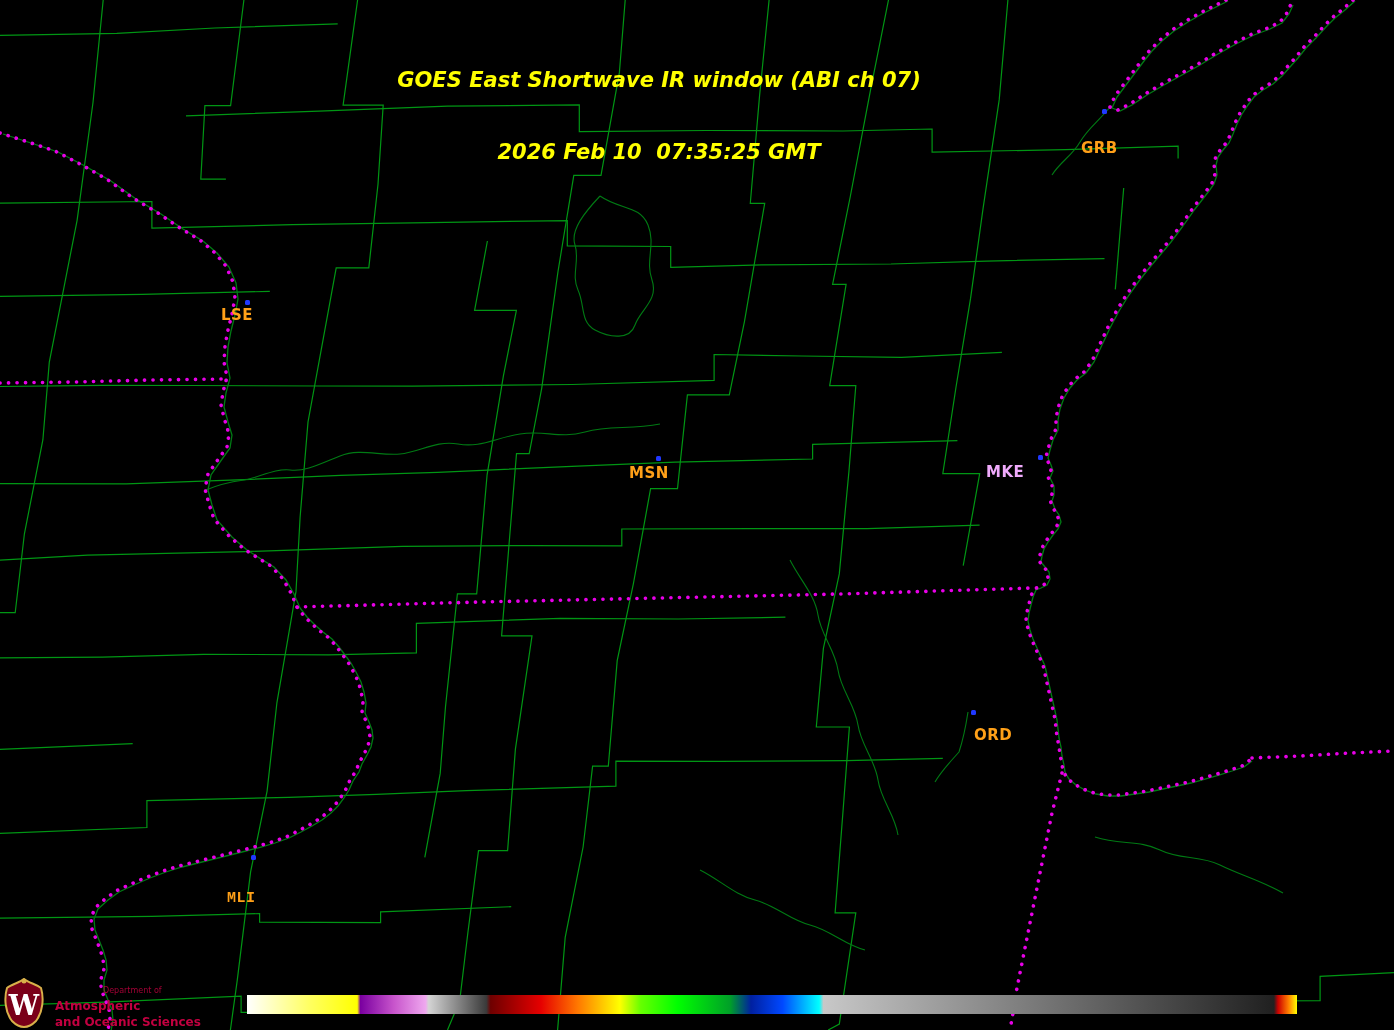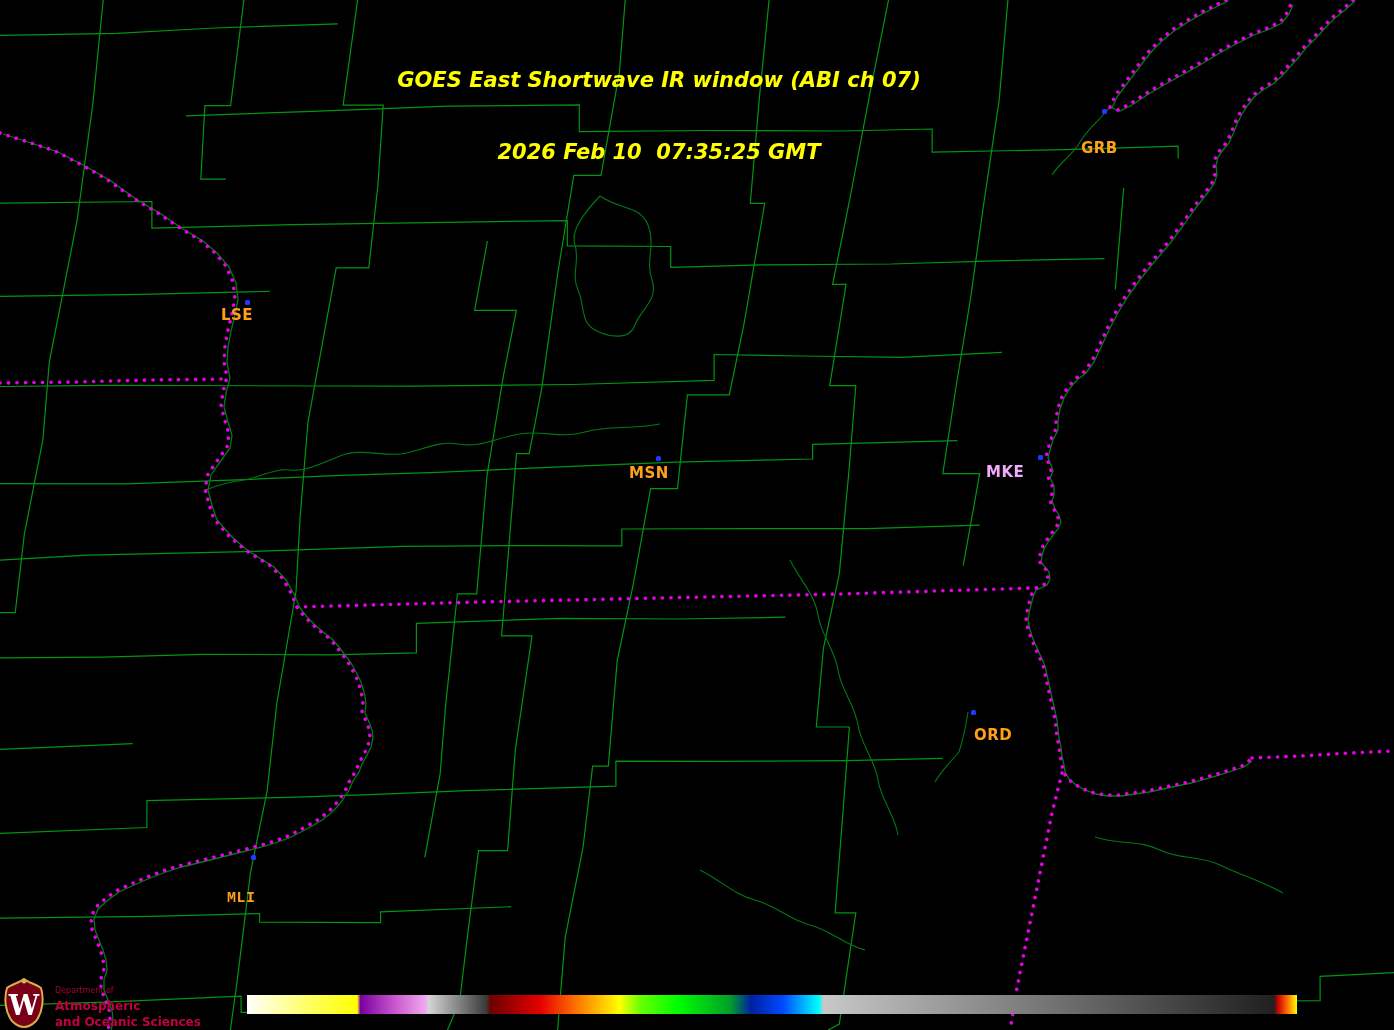--- a/index.html
+++ b/index.html
@@ -7,21 +7,21 @@
        font-family:"DejaVu Sans", sans-serif;}
   .stage{position:absolute;top:0;left:0;width:1394px;height:1030px;background:#000;}
   #map-svg{position:absolute;top:0;left:0;}
   .title-block{position:absolute;top:20px;left:659px;transform:translateX(-50%);
        text-align:center;font-weight:bold;font-size:21px;line-height:24px;white-space:pre;font-style:italic;}
   .station-dot{position:absolute;width:5px;height:5px;border-radius:1.5px;}
   .station-label{position:absolute;font-size:15px;font-weight:bold;letter-spacing:0.5px;}
   .colorbar{position:absolute;left:247px;top:995px;width:1050px;height:19px;}
   .logo{position:absolute;left:2px;top:978px;display:flex;align-items:flex-start;}
   .logo-text{margin-left:9px;line-height:1;}
-  .logo-dept{font-size:8px;margin-top:9px;margin-bottom:3px;opacity:0.85;}
+  .logo-dept{font-size:8px;margin-top:9px;margin-bottom:3px;opacity:0.85;margin-left:48px;}
   .logo-line{font-size:12px;font-weight:bold;line-height:16px;}
 </style>
 </head>
 <body>
 
 <div class="stage">
 
   <svg id="map-svg" width="1394" height="1030" viewBox="0 0 1394 1030">
 
     <g id="counties" fill="none" stroke-width="1.2" stroke="#009614">

